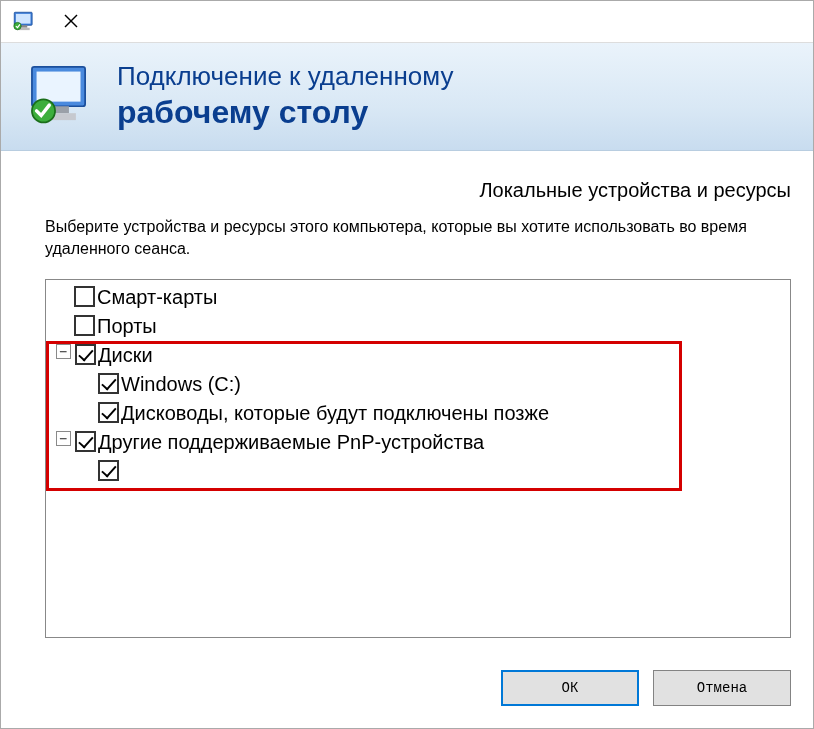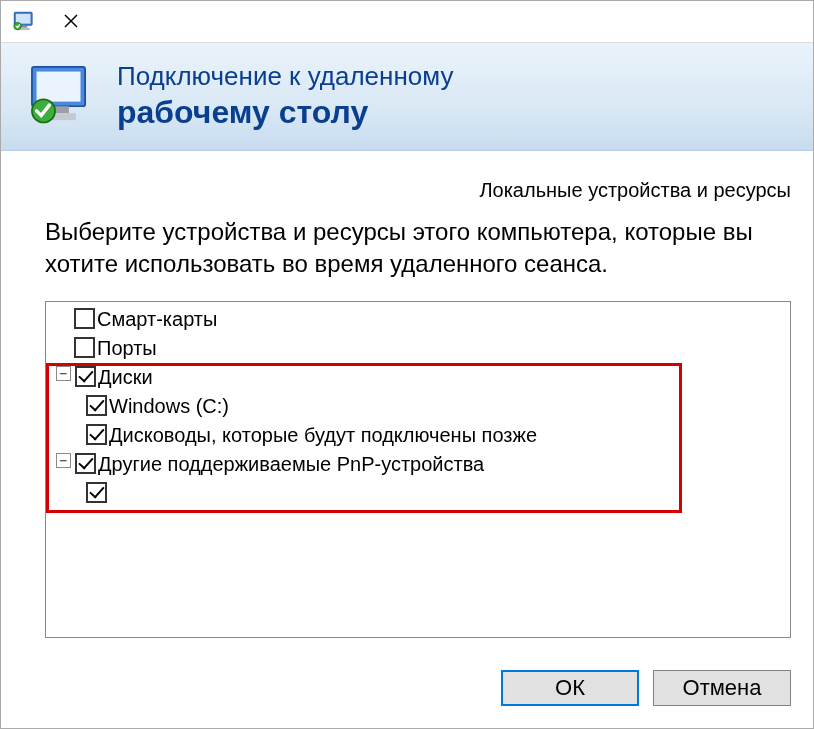--- a/index.html
+++ b/index.html
@@ -76,21 +76,21 @@
     padding: 28px 22px 14px 22px;
     display: flex;
     flex-direction: column;
   }
   .section-title {
     font-size: 20px;
     margin-bottom: 14px;
     text-align: right;
   }
   .section-desc {
-    font-size: 24px;
+    font-size: 16px;
     margin: 0 0 20px 22px;
     line-height: 1.35;
   }
 
   .tree-panel {
     flex: 1;
     margin-left: 22px;
     border: 1px solid #888;
     padding: 6px 4px;
     overflow: auto;
@@ -98,21 +98,21 @@
   }
   .tree-row {
     display: flex;
     align-items: flex-start;
     height: 29px;
     font-size: 20px;
     white-space: nowrap;
   }
   .indent-0 { padding-left: 24px; }
   .indent-1 { padding-left: 6px; }
-  .indent-2 { padding-left: 36px; }
+  .indent-2 { padding-left: 48px; }
 
   .expander {
     width: 15px;
     height: 15px;
     border: 1px solid #8a8a8a;
     background: #fff;
     display: flex;
     align-items: center;
     justify-content: center;
     margin-right: 4px;
@@ -153,22 +153,22 @@
     display: flex;
     justify-content: flex-end;
     gap: 14px;
     padding: 18px 22px 22px 0;
   }
   .btn {
     min-width: 138px;
     height: 36px;
     border: 1px solid #838383;
     background: #e1e1e1;
-    font-size: 22px;
-    font-family: Liberation Sans, sans-serif;
+    font-size: 14px;
+    font-family: Liberation Mono, monospace;
     cursor: pointer;
   }
   .btn.primary { border: 2px solid #0078d7; }
 </style>
 </head>
 <body>
 
 <div class="window">
 
   <div class="titlebar">

